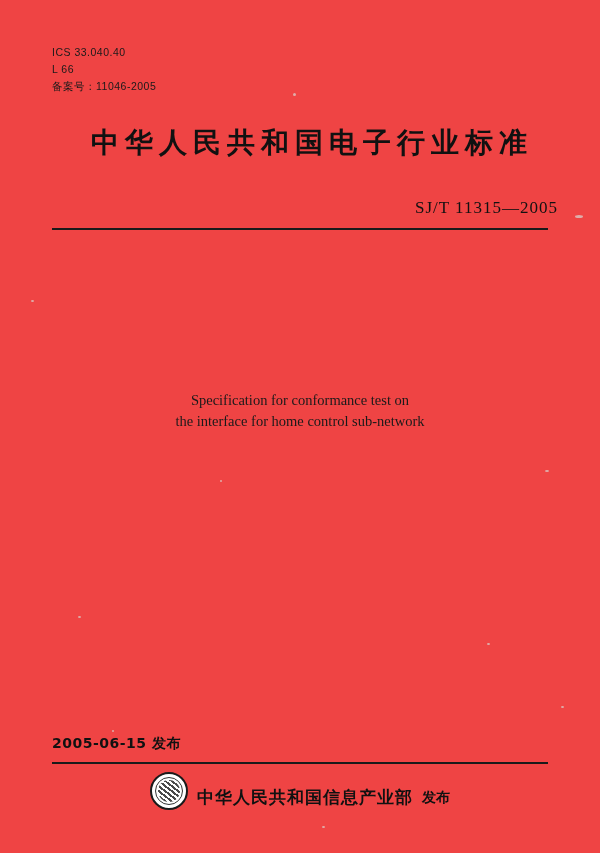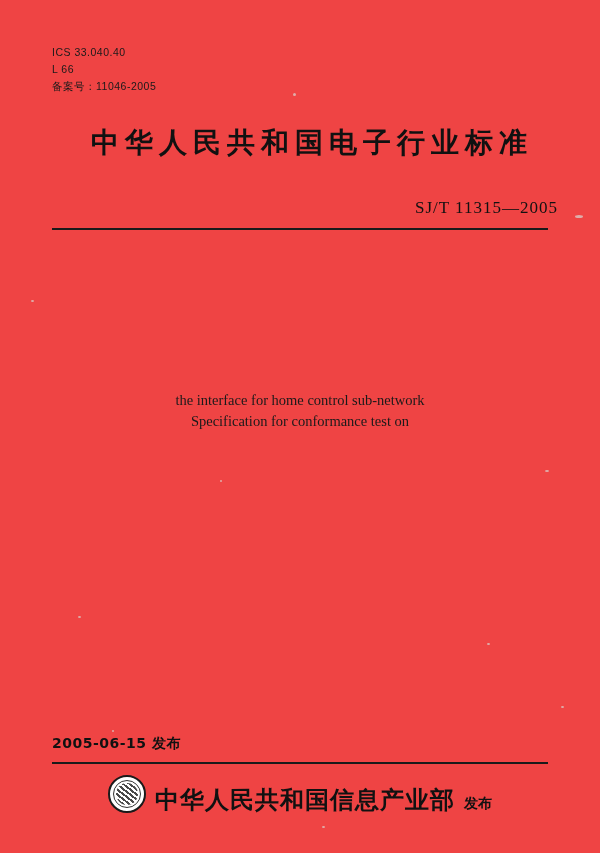--- a/index.html
+++ b/index.html
@@ -174,21 +174,21 @@
     left: 50%;
     top: 50%;
     width: 26px;
     height: 26px;
     transform: translate(-50%,-50%);
     border-radius: 50%;
     border: 1px solid #333;
   }
   .issuer-name {
     font-family: Liberation Serif, serif;
-    font-size: 24px;
+    font-size: 17px;
     font-weight: bold;
     letter-spacing: 1px;
     color: #111;
     margin-top: 12px;
   }
   .issuer-verb {
     font-family: Liberation Mono, monospace;
     font-size: 14px;
     font-weight: bold;
     color: #111;
@@ -220,22 +220,22 @@
 
 
   <div class="std-title">中华人民共和国电子行业标准</div>
 
   <div class="std-number">SJ/T 11315—2005</div>
 
   <div class="rule"></div>
 
 
   <div class="doc-title-en">
+    <div>Specification for conformance test on</div>
     <div>the interface for home control sub-network</div>
-    <div>Specification for conformance test on</div>
   </div>
 
   <div class="footer-dates">
     <span>2005-06-15 发布</span>
   </div>
 
   <div class="footer-rule"></div>
 
   <div class="issuer">
     <div class="emblem"></div>

